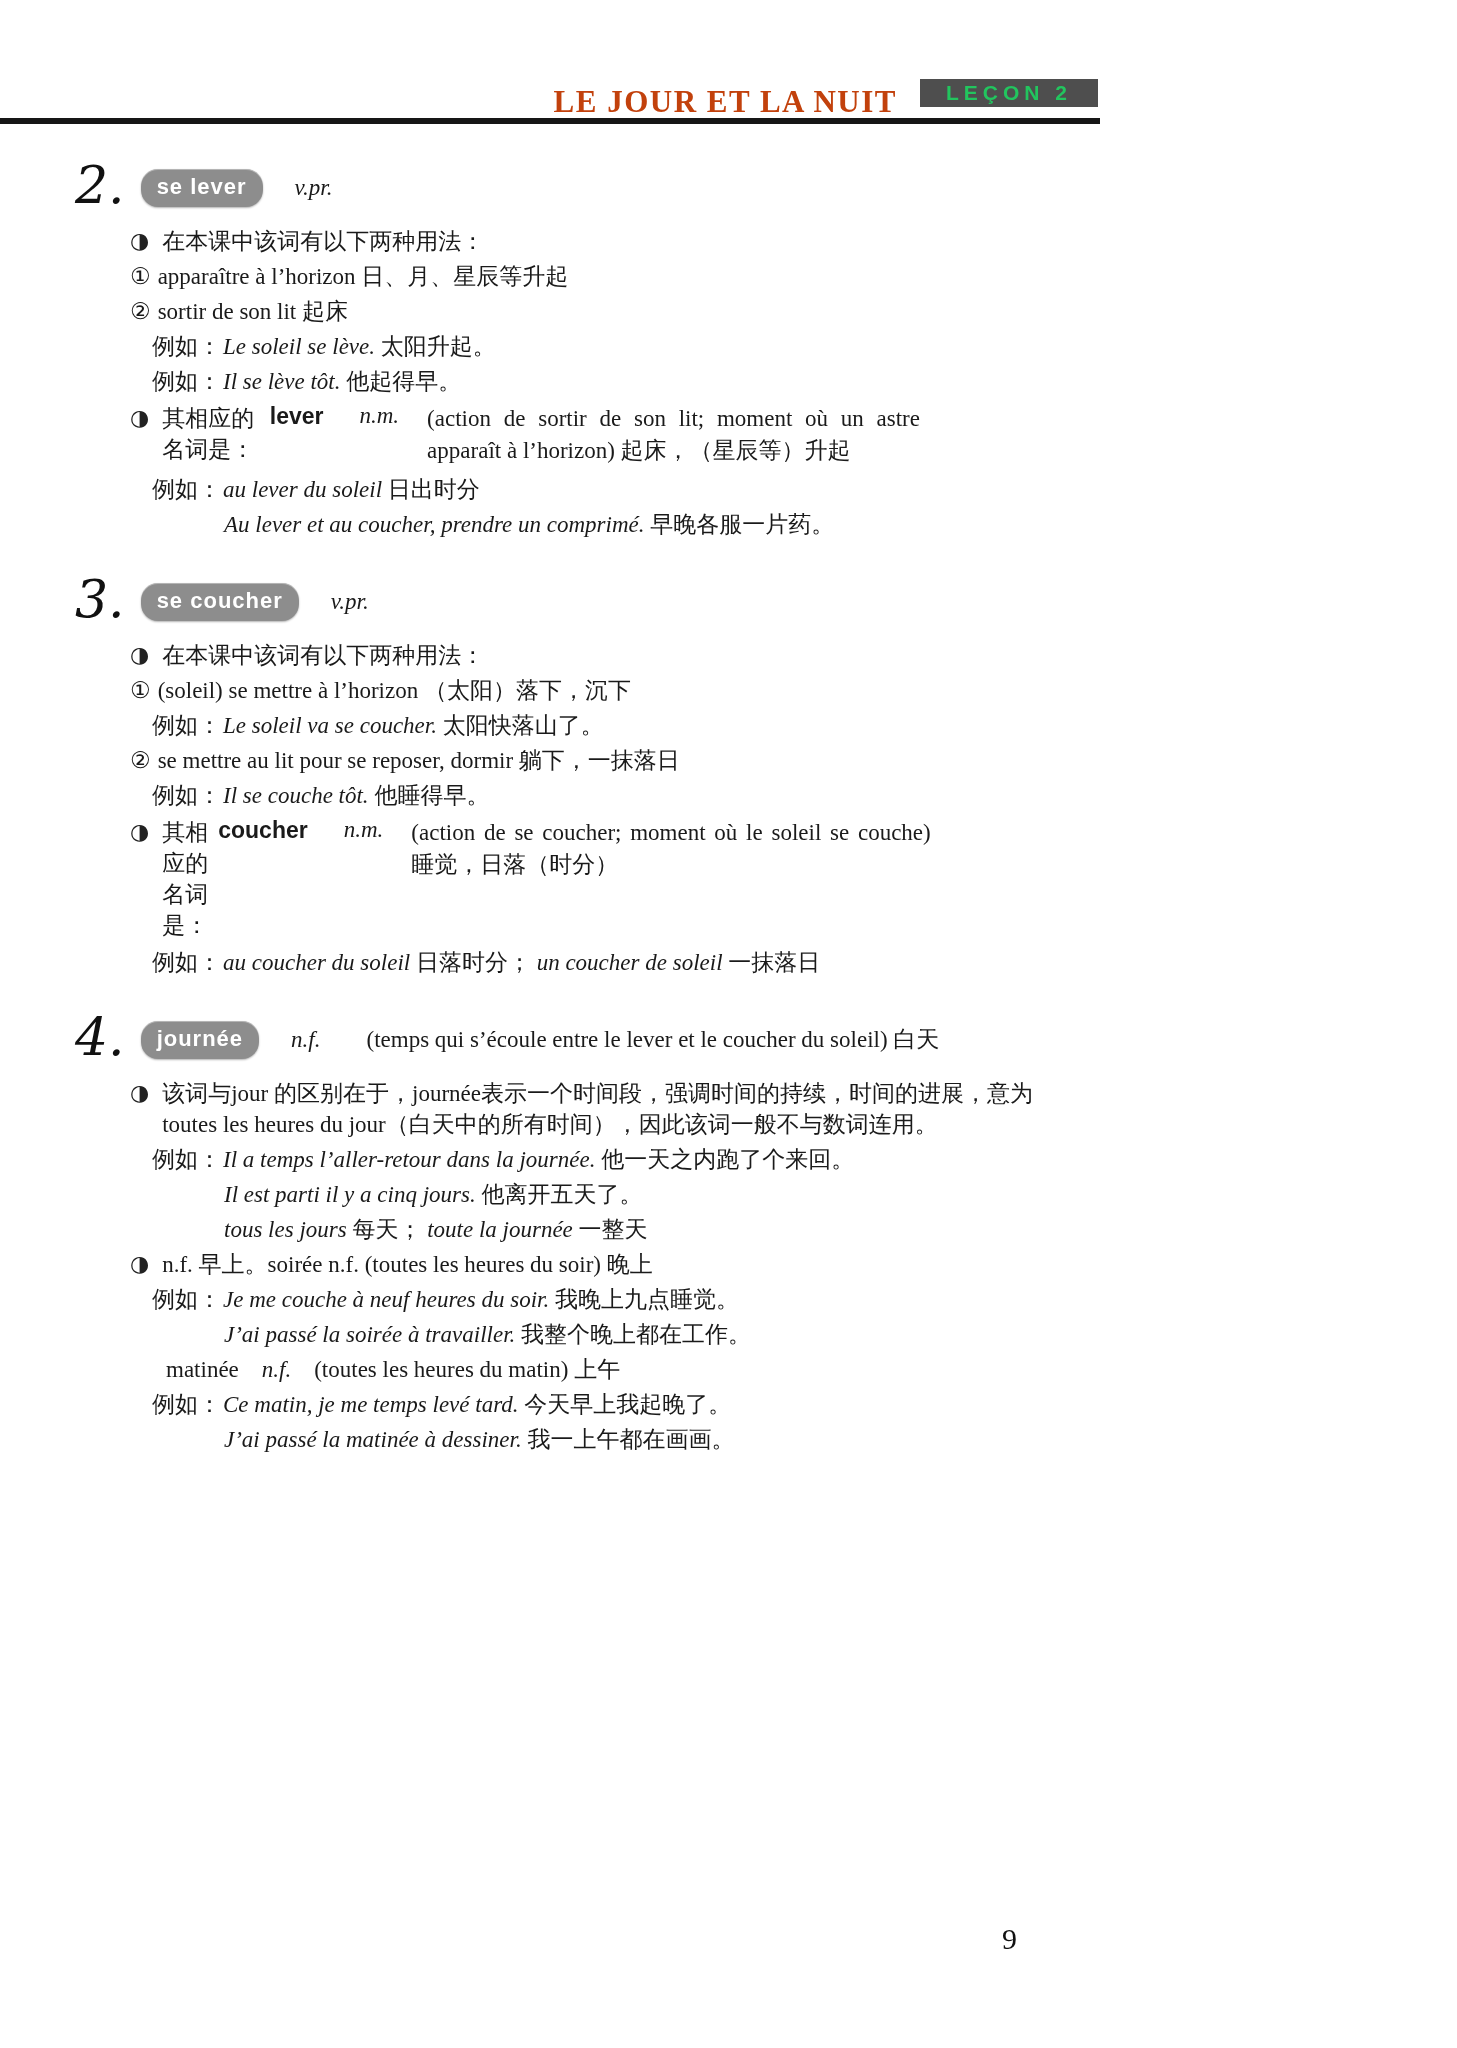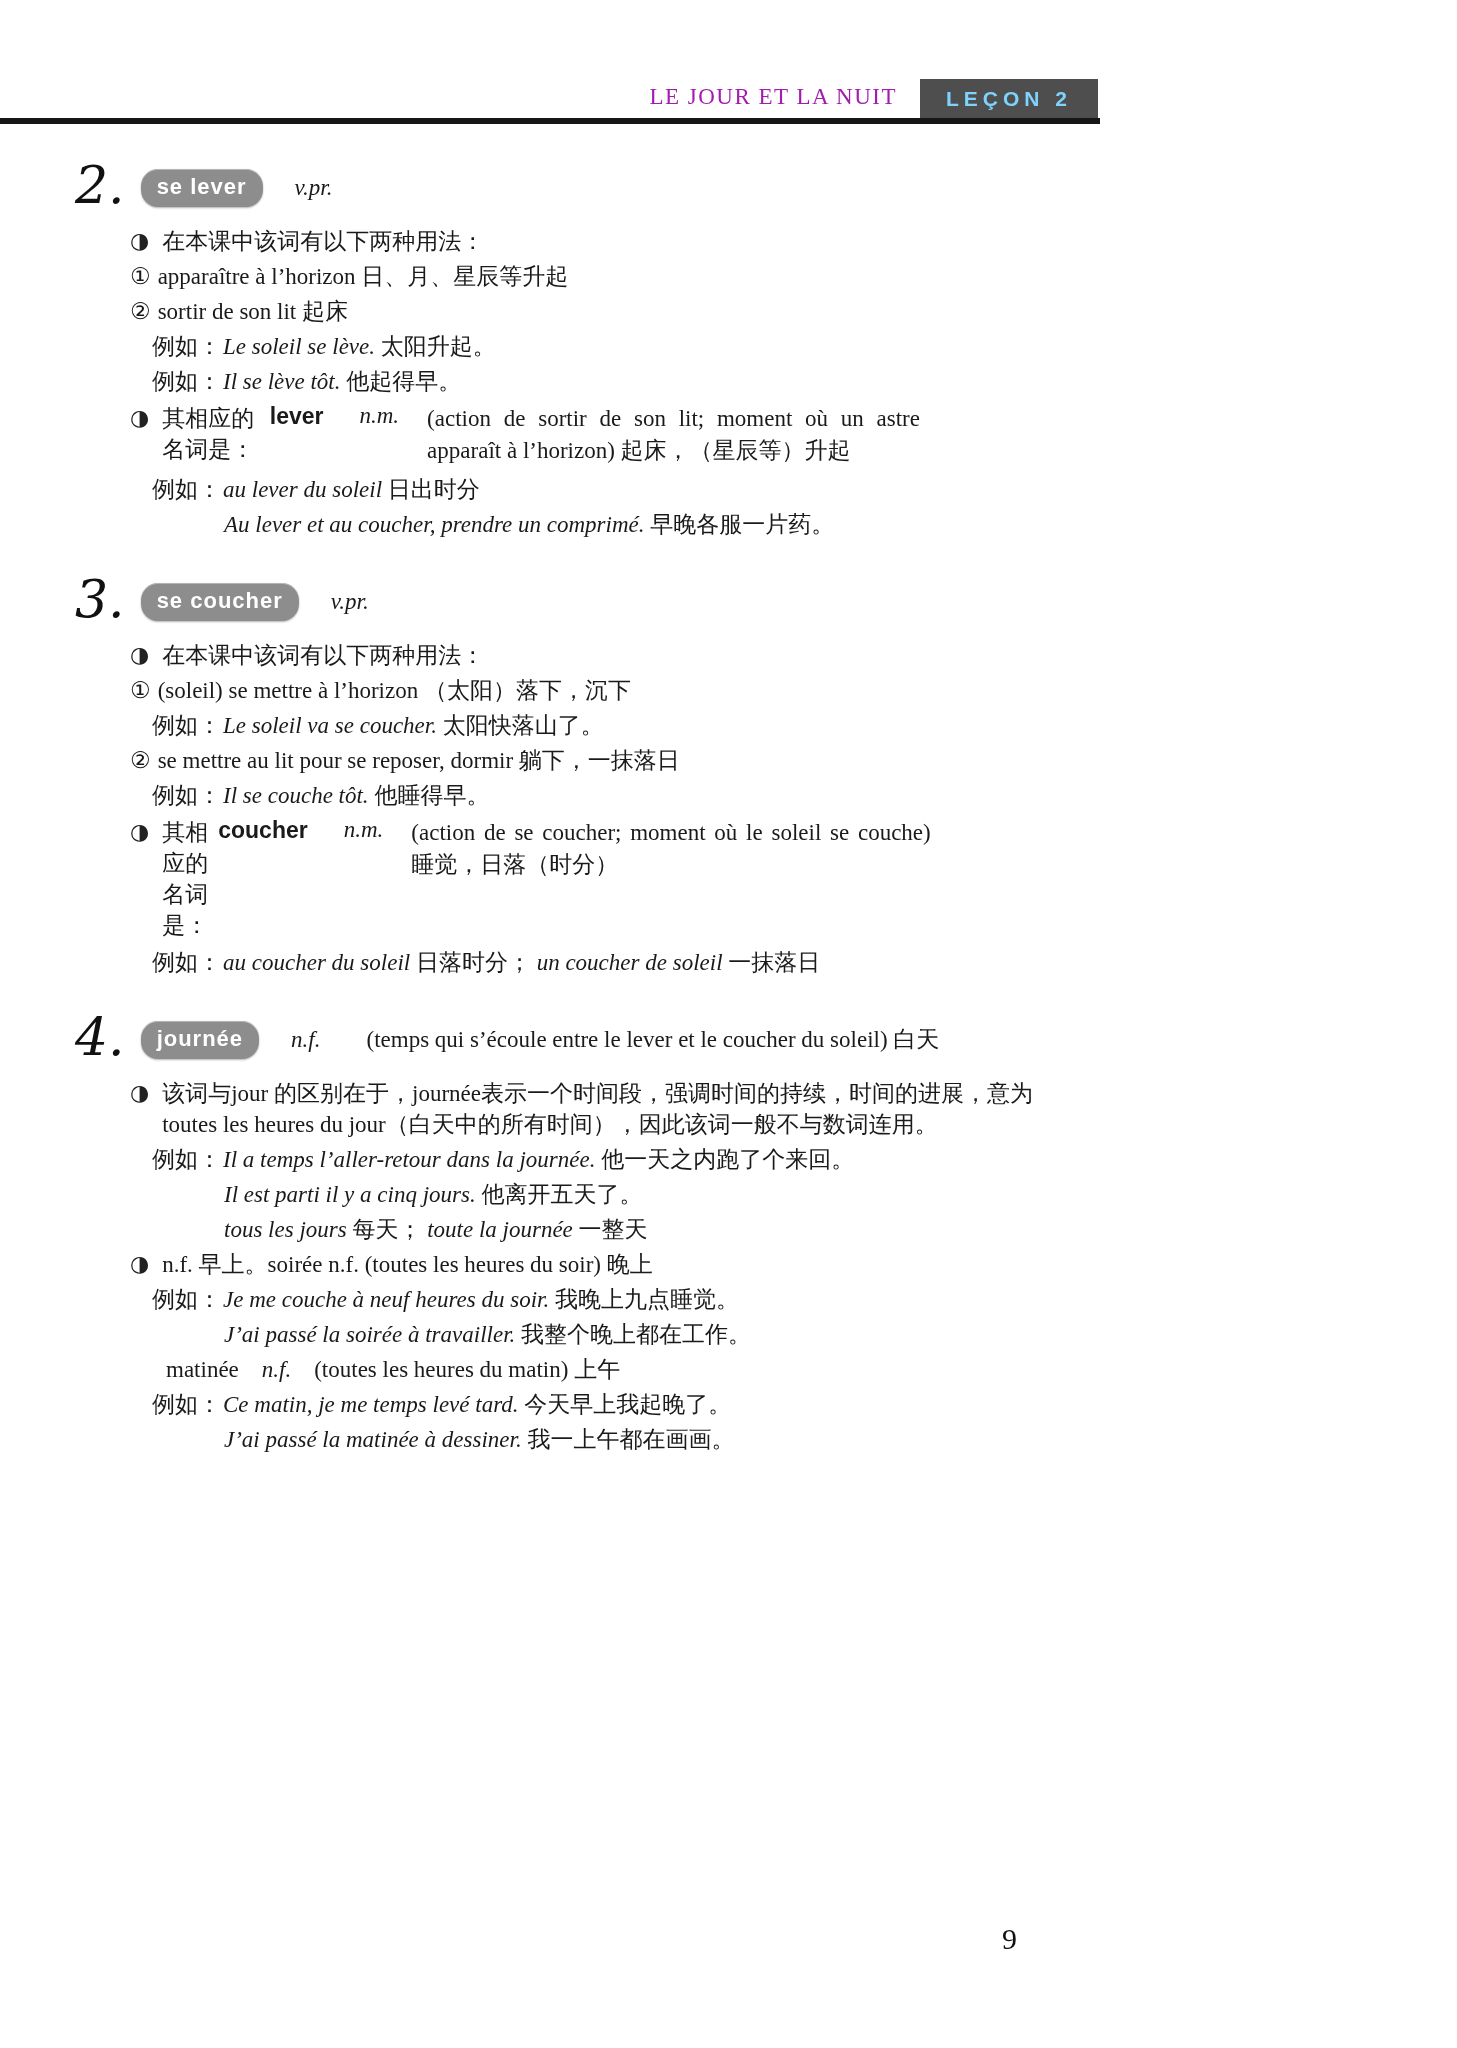--- a/index.html
+++ b/index.html
@@ -6,26 +6,26 @@
   html,body { background:#e9e9e9; }
   .page {
     position:relative; width:1457px; height:2048px; margin:0 auto;
     background:#ffffff; overflow:hidden;
     font-family:"Liberation Serif","DejaVu Serif",serif;
     font-size:23px; color:#1a1a1a;
   }
   
   .header-title {
     position:absolute; top:84px; right:560px;
-    font-size:23px; letter-spacing:1.5px; font-weight:400; color:#a21caf;
+    font-size:31px; letter-spacing:1.5px; font-weight:700; color:#c2410c;
     white-space:nowrap;
   }
   .lesson-box {
-    position:absolute; top:79px; left:920px; width:178px; height:39px;
-    background:#4e4e4e; color:#7dd3fc;
+    position:absolute; top:79px; left:920px; width:178px; height:28px;
+    background:#4e4e4e; color:#22c55e;
     font-family:"Liberation Sans",sans-serif; font-weight:bold;
     font-size:21px; letter-spacing:5px;
     display:flex; align-items:center; justify-content:center;
   }
   .header-rule {
     position:absolute; top:118px; left:0; width:1100px; height:6px;
     background:#161616;
   }
   
   main { padding-top:162px; }

